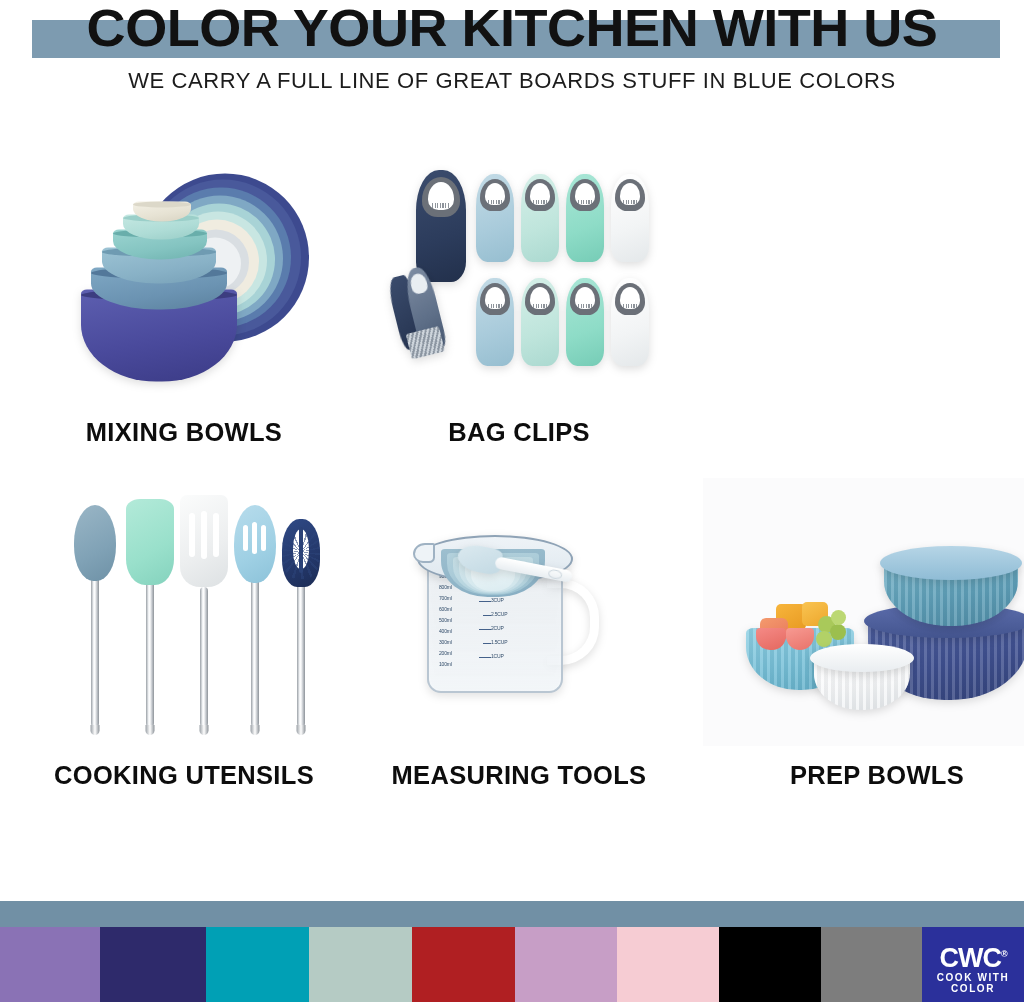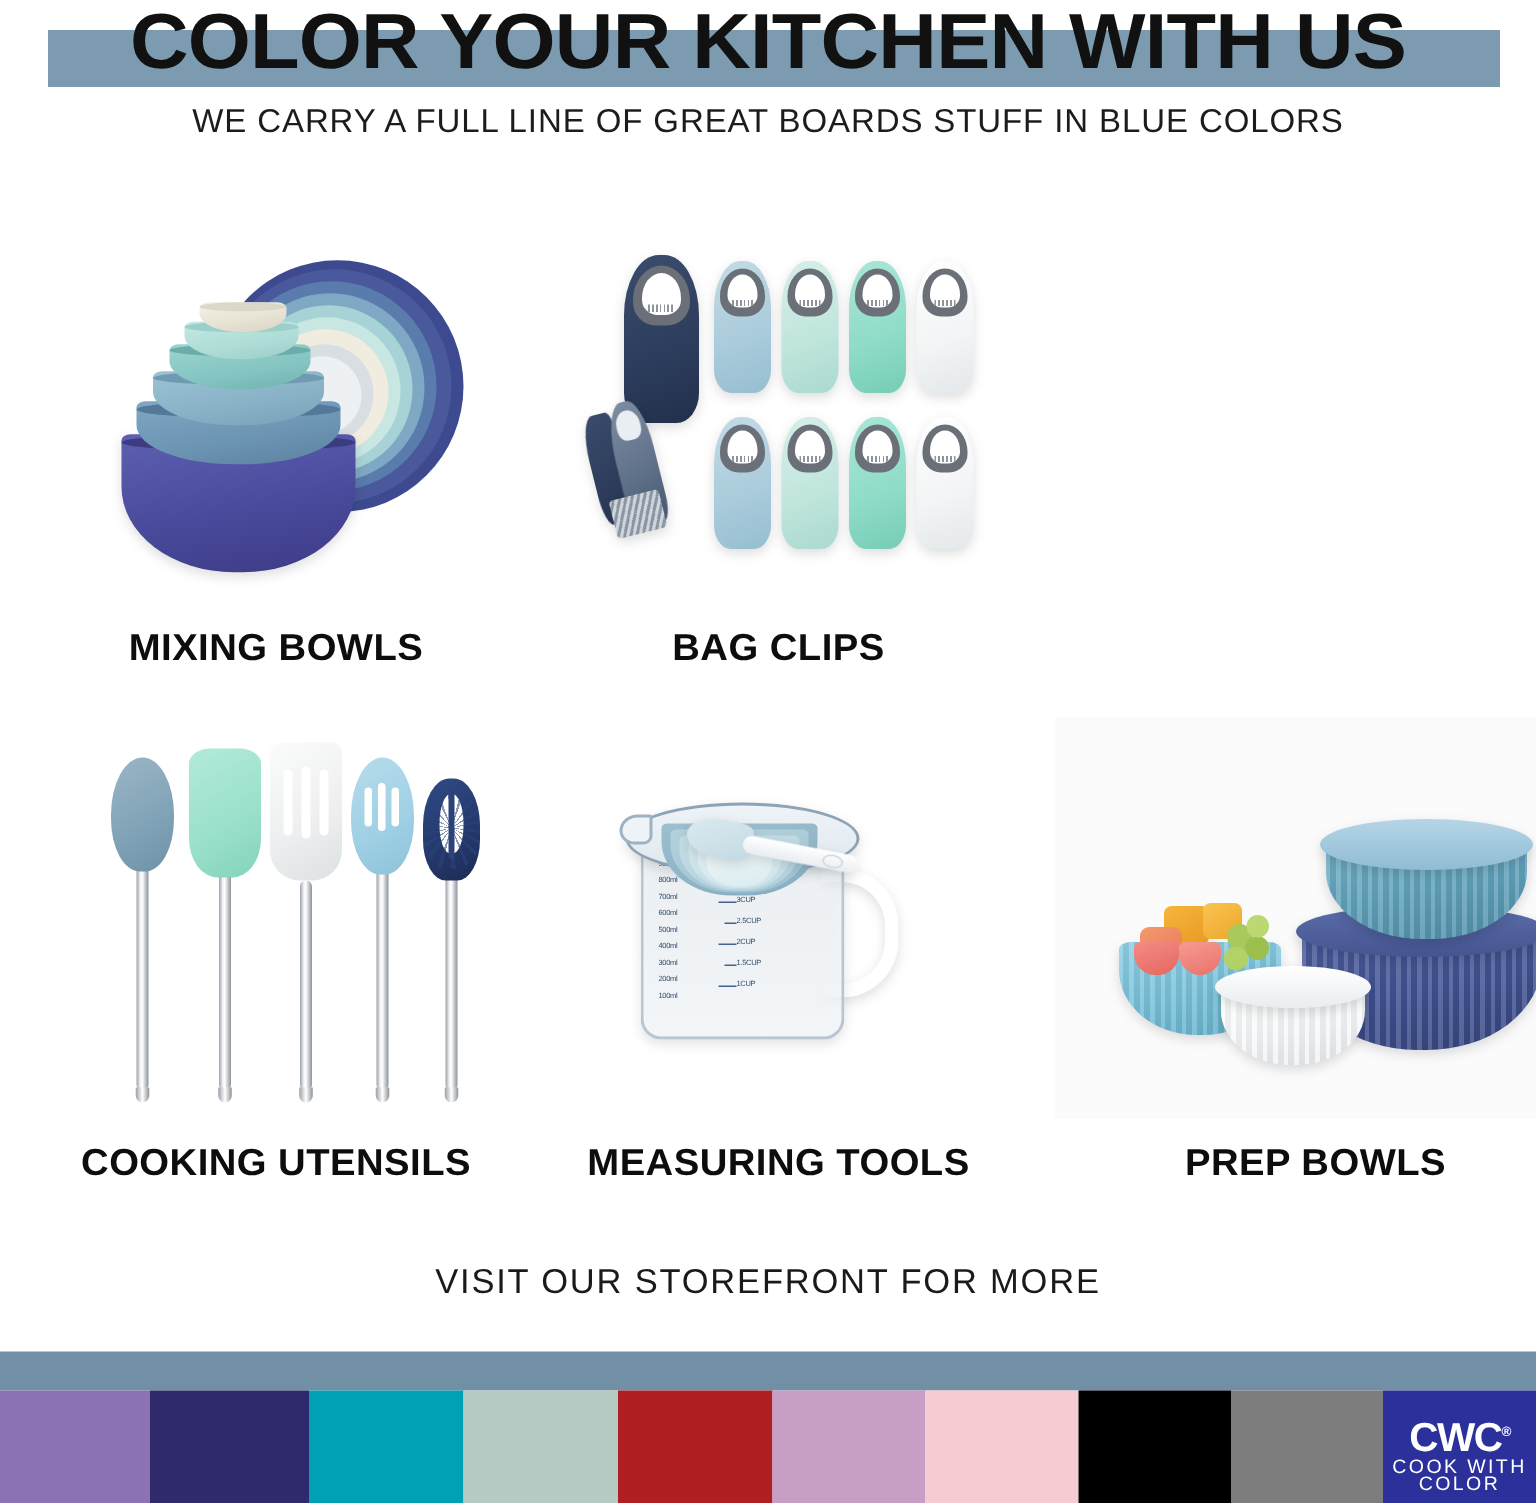--- a/index.html
+++ b/index.html
@@ -73,21 +73,21 @@
   .logo-wrap {
     position: absolute; left: 0; bottom: 8px; width: 100%;
     text-align: center; color: #fff;
   }
   .logo-main {
     font-size: 27px; font-weight: 700; letter-spacing: -1px;
     line-height: 28px; color: #ffffff;
   }
   .logo-main sup { font-size: 9px; vertical-align: super; }
   .logo-sub {
-    font-size: 13px; letter-spacing: 1.6px; color: #ffffff; line-height: 11px;
+    font-size: 10px; letter-spacing: 1.6px; color: #ffffff; line-height: 11px; font-weight: bold;
   }
   .shadow-soft { filter: drop-shadow(0 3px 4px rgba(0,0,0,0.13)); }
 
   
   .bowlset { position: absolute; left: 50%; top: 50%; transform: translate(-50%,-50%); width: 250px; height: 215px; }
   .lid {
     position: absolute; border-radius: 50%;
   }
   .bowl {
     position: absolute;
@@ -439,21 +439,20 @@
           </div>
           <div class="plid shadow-soft" style="left:78px; top:144px; width:104px; height:28px; background:linear-gradient(180deg,#ffffff,#e9edf0);"></div>
 
         </div>
       </div>
       <div class="cell-label" style="top:281px;">PREP BOWLS</div>
     </div>
 
   </div>
 
-  <div class="footer-note">VISIT OUR STOREFRONT FOR MORE</div>
 
   <div class="strip-bar" style="background: rgb(113, 144, 165);"></div>
   <div class="swatches" id="swatch-row">
       <div class="swatch" style="background: rgb(138, 114, 181); width: 100px;"></div>
       <div class="swatch" style="background: rgb(46, 42, 107); width: 106px;"></div>
       <div class="swatch" style="background: rgb(0, 160, 181); width: 103px;"></div>
       <div class="swatch" style="background: rgb(181, 203, 196); width: 103px;"></div>
       <div class="swatch" style="background: rgb(176, 31, 34); width: 103px;"></div>
       <div class="swatch" style="background: rgb(199, 158, 198); width: 102px;"></div>
       <div class="swatch" style="background: rgb(246, 204, 211); width: 102px;"></div>

